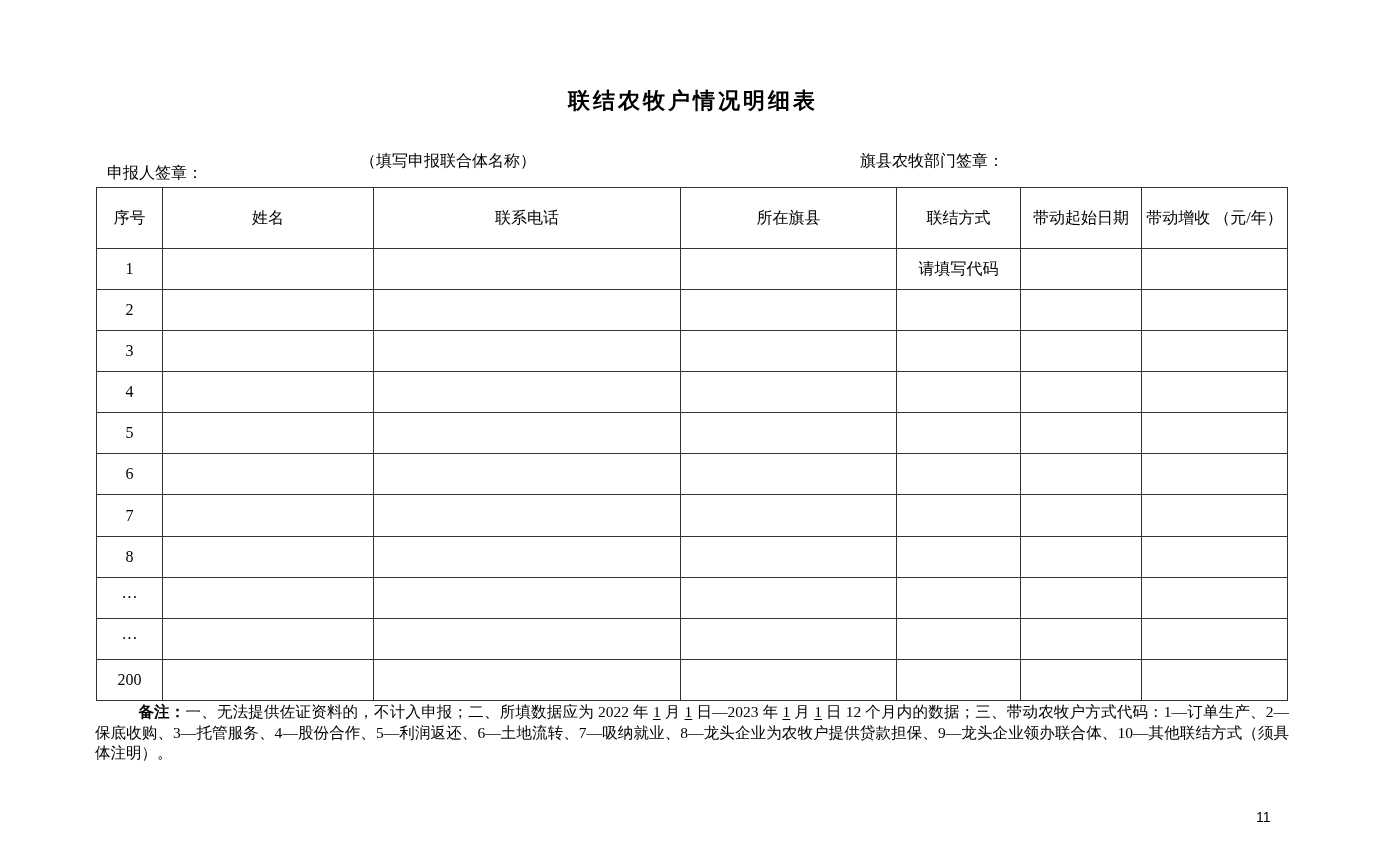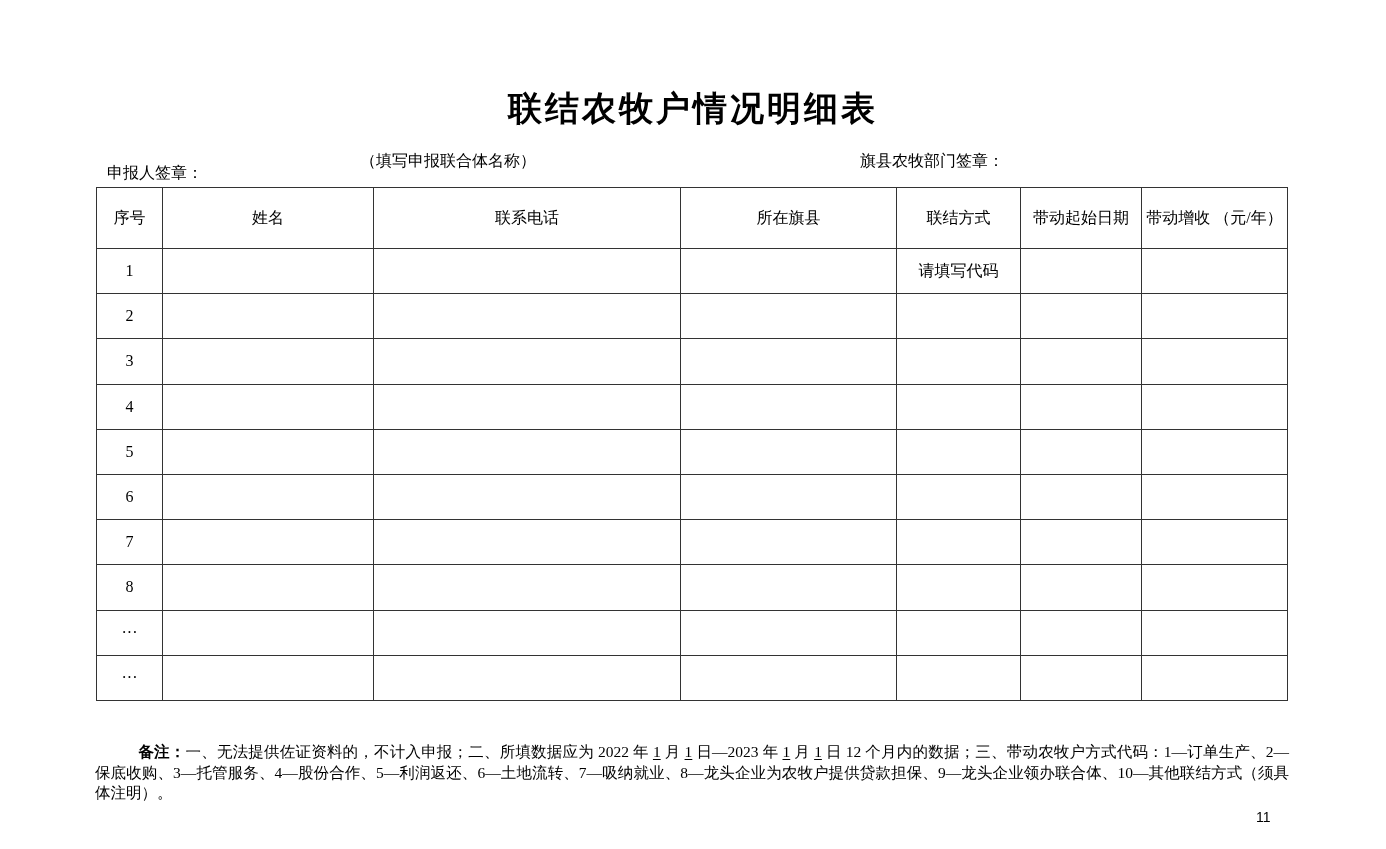--- a/index.html
+++ b/index.html
@@ -7,21 +7,21 @@
     width:1386px; height:849px;
     background:#ffffff;
     position:relative;
     font-family:"Liberation Serif","DejaVu Serif",serif;
     color:#000;
     overflow:hidden;
   }
   .title {
     position:absolute; top:86px; left:0; width:100%;
     text-align:center;
-    font-size:34px; font-weight:bold; letter-spacing:3px;
+    font-size:22px; font-weight:bold; letter-spacing:3px;
     white-space:nowrap;
   }
   .sig-row { position:absolute; top:151px; left:0; width:100%; height:22px; font-size:16px; }
   .sig-declarant { position:absolute; left:107px; top:12px; }
   .sig-entity-hint { position:absolute; left:360px; top:0; }
   .sig-county { position:absolute; left:860px; top:0;text-align:center; }
 
   table.main {
     position:absolute; left:96px; top:187px;
     width:1191px; height:514px;
@@ -34,21 +34,21 @@
     font-size:16px;
     padding:0 2px;
     overflow:hidden;
   }
   table.main th { height:60px;text-align:center; }
   table.main td { height:37px; }
 
   .note {
     position:absolute; left:95px; top:702px; width:1194px;
     font-size:15.5px; line-height:20.5px;
-    text-align:justify; text-indent:2.8em;margin-top:40px;
+    text-align:justify; text-indent:2.8em;
   }
   .note .b { font-weight:bold; }
   .note .u { text-decoration:underline; text-underline-offset:2px; }
 
   .pagenum {
     position:absolute; left:1256px; top:809px;
     font-size:14px;
     font-family:Liberation Sans, sans-serif;
     text-align:center;
   }
@@ -169,18 +169,27 @@
       </tr>
       <tr>
         <td>···</td>
         <td></td>
         <td></td>
         <td></td>
         <td></td>
         <td></td>
         <td></td>
       </tr>
+      <tr>
+        <td>200</td>
+        <td></td>
+        <td></td>
+        <td></td>
+        <td></td>
+        <td></td>
+        <td></td>
+      </tr>
     </tbody>
 </table>
 
 <div class="note"><span class="b">备注：</span><span>一、无法提供佐证资料的，不计入申报；二、所填数据应为 2022 年 </span><span class="u">1</span><span> 月 </span><span class="u">1</span><span> 日—2023 年 </span><span class="u">1</span><span> 月 </span><span class="u">1</span><span> 日 12 个月内的数据；三、带动农牧户方式代码：1—订单生产、2—保底收购、3—托管服务、4—股份合作、5—利润返还、6—土地流转、7—吸纳就业、8—龙头企业为农牧户提供贷款担保、9—龙头企业领办联合体、10—其他联结方式（须具体注明）。</span></div>
 
 <div class="pagenum">11</div>
 
 </body></html>

